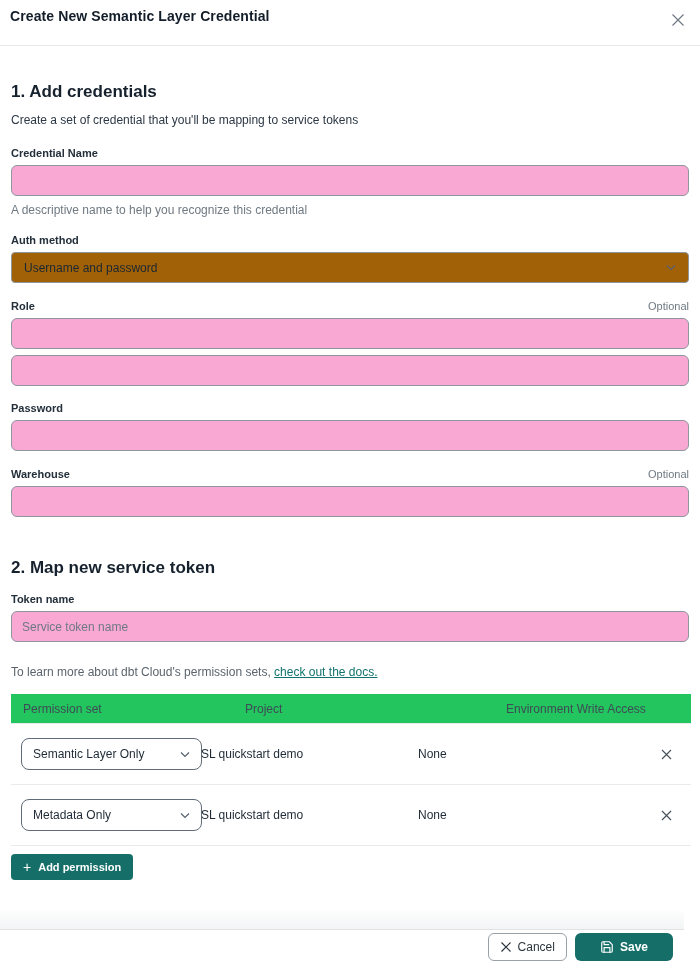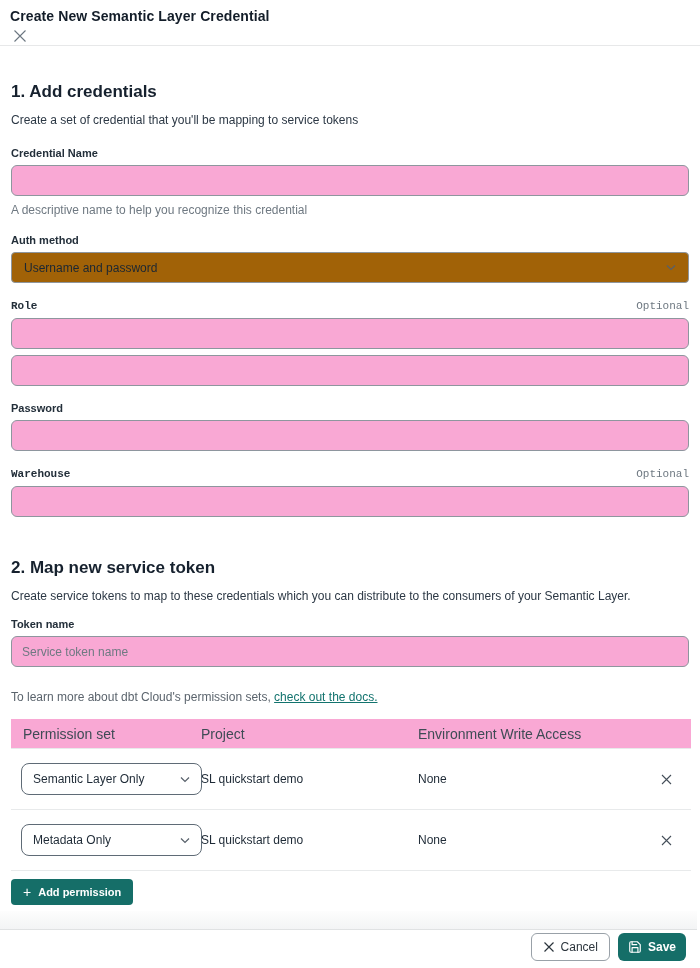--- a/index.html
+++ b/index.html
@@ -12,37 +12,36 @@
     overflow: hidden;
   }
   .modal { width: 700px; height: 968px; position: relative; background: #fff; }
 
   
   .modal-header {
     display: flex; align-items: flex-start; justify-content: space-between;
     padding: 8px 12px 0 10px;
     height: 46px;
     border-bottom: 1px solid #e7e8e9;
-    flex-direction: column;
   }
   .modal-title { font-size: 14px; font-weight: bold; color: #131d29; letter-spacing: .1px; }
   .close-btn {
     background: none; border: none; cursor: pointer; padding: 2px; margin-top: 2px;
     line-height: 0;
   }
 
   
   .content { padding: 0 11px; }
   .section-heading { font-size: 17px; font-weight: bold; color: #16212e; }
   .s1-heading { margin-top: 36px; }
   .s2-heading { margin-top: 41px; }
   .section-subtitle { font-size: 12px; color: #2c3845; margin-top: 11px; }
 
   .field-label-row {
-    display: flex; align-items: center; justify-content: space-between; font-family: Liberation Mono, monospace;
+    display: flex; align-items: center; justify-content: space-between;
   }
   .field-label { font-size: 11px; font-weight: bold; color: #232f3a; display: block; }
   .optional-badge { font-size: 11px; color: #6f7982; }
 
   .mt20 { margin-top: 20px; }
   .mt17 { margin-top: 17px; }
   .mt16 { margin-top: 16px; }
   .mt15 { margin-top: 15px; }
 
   .text-input {
@@ -68,23 +67,23 @@
   .docs-link { color: #12736e; text-decoration: underline; cursor: pointer; }
 
   
   .perm-table { margin-top: 15px; width: 680px; }
   .perm-head, .perm-row {
     display: grid;
     grid-template-columns: 190px 217px 223px 50px;
     align-items: center;
   }
   .perm-head {
-    height: 30px; background: #f9a8d4;
+    height: 30px; background: #22c55e;
     border-bottom: 1px solid #e8eaeb;
-    font-size: 14px; color: #3f4b55;
+    font-size: 12px; color: #3f4b55; gap: 44px;
   }
   .perm-head .hcell:first-child { padding-left: 12px; }
   .perm-row { height: 61px; border-bottom: 1px solid #e8eaeb; font-size: 12px; color: #1e2a36; }
   .perm-row .cell:first-child { padding-left: 10px; }
   .perm-select {
     width: 181px; height: 32px;
     border: 1px solid #5f6b76; border-radius: 8px;
     background: #fff; padding: 0 11px;
     display: flex; align-items: center; justify-content: space-between;
     font-size: 12px; font-weight: normal; color: #1e2a36; cursor: pointer;
@@ -98,40 +97,40 @@
     height: 26px; padding: 0 12px;
     background: #156e68; color: #fff;
     border: none; border-radius: 4px;
     font-size: 11px; font-weight: bold;
     font-family: "Liberation Sans", "DejaVu Sans", sans-serif;
     display: inline-flex; align-items: center; gap: 7px; cursor: pointer;
   }
   .add-perm-btn .plus { font-size: 14px; font-weight: normal; line-height: 1; }
 
   
-  .footer-area { position: absolute; left: 0; right: 3px; bottom: 0; }
+  .footer-area { position: absolute; left: 0; right: 16px; bottom: 0; }
   .pre-footer-strip {
     height: 19px;
     background: linear-gradient(#fdfdfd, #f3f4f5);
     border-bottom: 1px solid #e0e2e3;
   }
   .modal-footer {
     height: 38px; background: #fff;
     display: flex; align-items: center; justify-content: flex-end;
     gap: 8px; padding: 0 11px 4px 11px;
   }
   .cancel-btn {
     height: 28px; padding: 0 11px;
     background: #fff; color: #2c353d;
     border: 1px solid #99a1a8; border-radius: 6px;
     font-size: 12px; font-family: "Liberation Sans", "DejaVu Sans", sans-serif;
     display: inline-flex; align-items: center; gap: 6px; cursor: pointer;
   }
   .save-btn {
-    height: 28px; padding: 0 10px;
+    height: 28px; padding: 0 25px;
     background: #156e68; color: #fff;
     border: none; border-radius: 6px;
     font-size: 12px; font-weight: bold;
     font-family: "Liberation Sans", "DejaVu Sans", sans-serif;
     display: inline-flex; align-items: center; gap: 6px; cursor: pointer;
   }
   svg { display: block; }
 </style>
 </head>
 <body>
@@ -181,21 +180,20 @@
     <input class="text-input" type="password" value="" style="">
 
     <div class="field-label-row mt17">
       <label class="field-label">Warehouse</label>
       <span class="optional-badge">Optional</span>
     </div>
     <input class="text-input" type="text" value="" style="">
 
     
     <div class="section-heading s2-heading">2. Map new service token</div>
-    <div class="section-subtitle">Create service tokens to map to these credentials which you can distribute to the consumers of your Semantic Layer.</div>
 
     <label class="field-label mt15">Token name</label>
     <input class="text-input" type="text" placeholder="Service token name" style="">
 
     <div class="docs-line"><span>To learn more about dbt Cloud's permission sets, </span><a class="docs-link">check out the docs.</a></div>
 
     
     <div class="perm-table">
       <div class="perm-head">
         <div class="hcell">Permission set</div>

